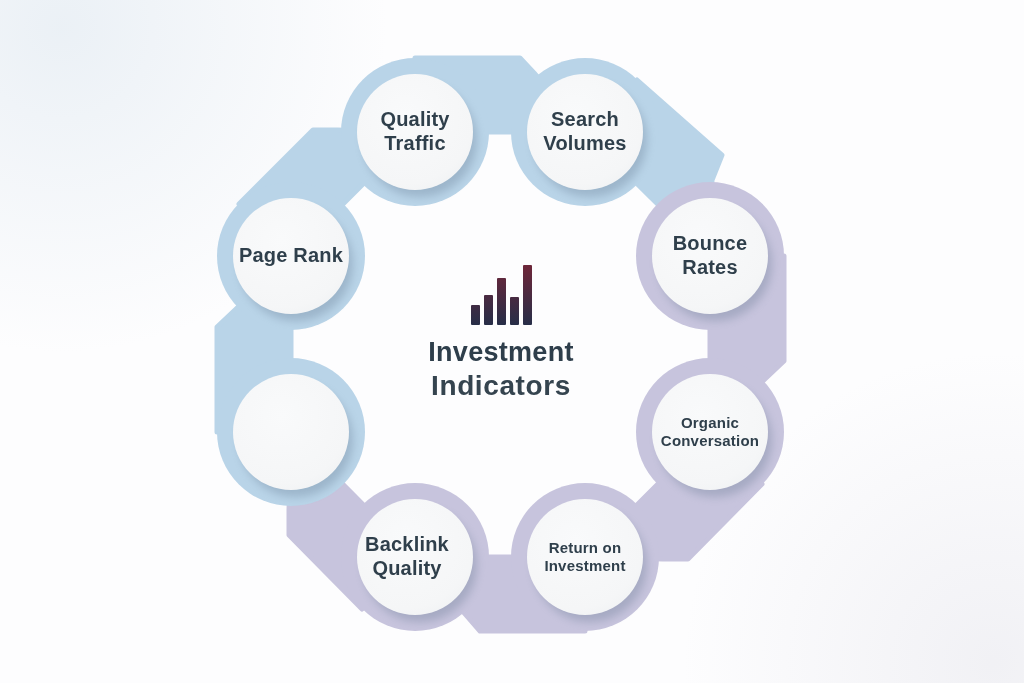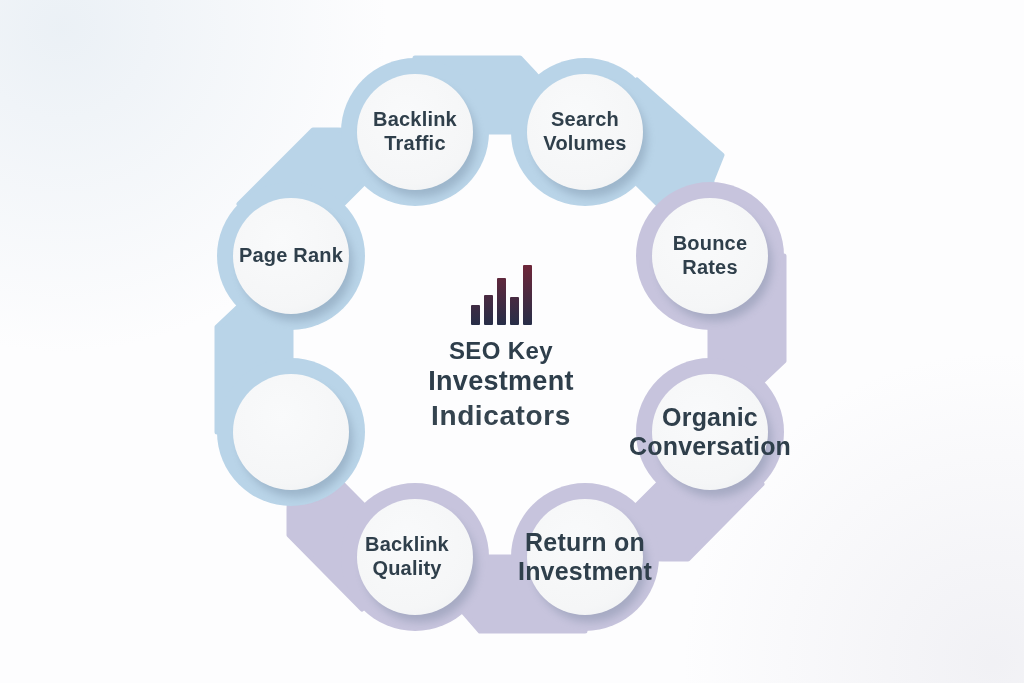--- a/index.html
+++ b/index.html
@@ -21,21 +21,21 @@
     position:absolute;
     display:flex;align-items:center;justify-content:center;
     text-align:center;
     width:124px;height:120px;
     font-size:20px;font-weight:bold;
     line-height:1.18;
     letter-spacing:.2px;
     color:#2f3f4b;
     pointer-events:none;
   }
-  .kpi-label.wide{width:150px;font-size:25px;}
+  .kpi-label.wide{width:150px;font-size:15px;}
   .center-block{
     position:absolute;left:401px;top:263px;width:200px;
     display:flex;flex-direction:column;align-items:center;
     pointer-events:none;
   }
   .bars{
     display:flex;align-items:flex-end;gap:4px;height:62px;
   }
   .bars .bar{width:9px;border-radius:1px;}
   .center-title{margin-top:11px;text-align:center;color:#2e3e4b;}
@@ -99,21 +99,21 @@
       <circle cx="710" cy="256" r="58"></circle>
       <circle cx="710" cy="432" r="58"></circle>
       <circle cx="585" cy="557" r="58"></circle>
       <circle cx="415" cy="557" r="58"></circle>
       <circle cx="291" cy="432" r="58"></circle>
       <circle cx="291" cy="256" r="58"></circle>
     </g>
   </svg>
 
   <div class="kpi-label" style="left:353px;top:72px">
-      <span>Backlink Traffic</span>
+      <span>Quality Traffic</span>
     </div>
   <div class="kpi-label" style="left:523px;top:72px">
       <span>Search Volumes</span>
     </div>
   <div class="kpi-label" style="left:648px;top:196px">
       <span>Bounce Rates</span>
     </div>
   <div class="kpi-label wide" style="left:635px;top:372px">
       <span>Organic Conversation</span>
     </div>
@@ -129,19 +129,18 @@
 
   <div class="center-block">
     <div class="bars">
         <div class="bar" style="height: 20px; background: linear-gradient(rgb(63, 43, 67), rgb(39, 46, 72));"></div>
         <div class="bar" style="height: 30px; background: linear-gradient(rgb(75, 42, 65), rgb(39, 46, 72));"></div>
         <div class="bar" style="height: 47px; background: linear-gradient(rgb(95, 40, 60), rgb(39, 46, 72));"></div>
         <div class="bar" style="height: 28px; background: linear-gradient(rgb(72, 42, 65), rgb(39, 46, 72));"></div>
         <div class="bar" style="height: 60px; background: linear-gradient(rgb(110, 38, 57), rgb(39, 46, 72));"></div>
       </div>
     <div class="center-title">
-      <div class="t1">SEO Key</div>
       <div class="t2">Investment</div>
       <div class="t3">Indicators</div>
     </div>
   </div>
 
 </div>
 
 </body></html>

